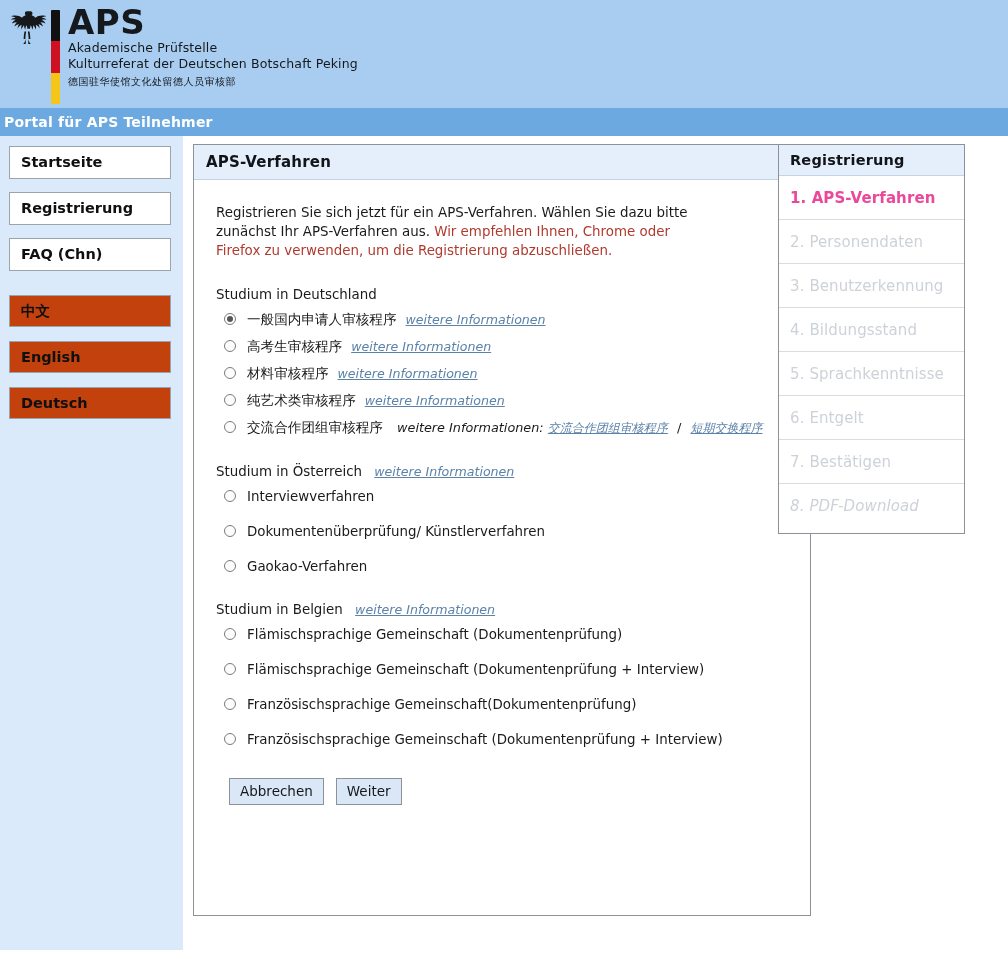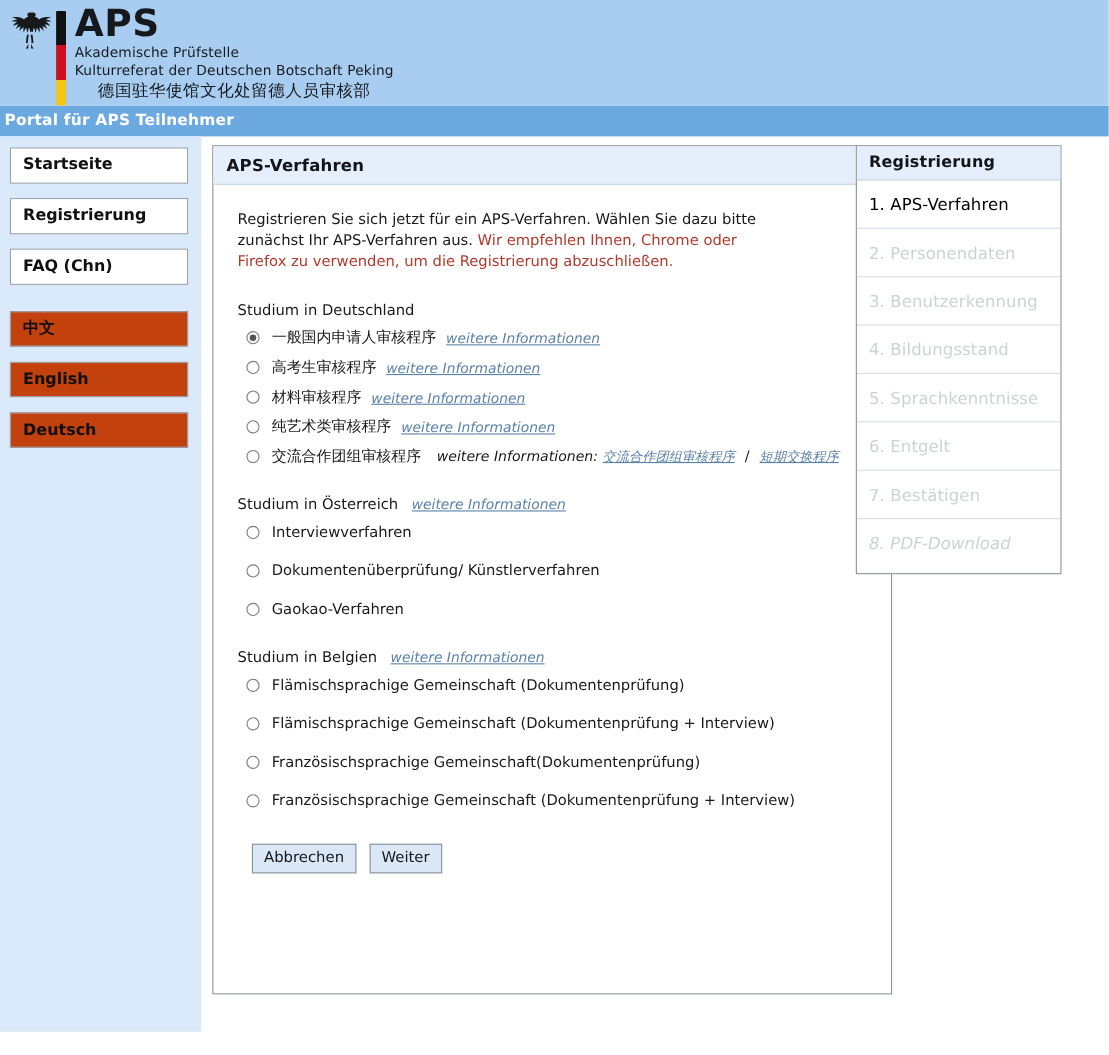--- a/index.html
+++ b/index.html
@@ -14,21 +14,21 @@
     font-family: "DejaVu Sans", "Liberation Sans", sans-serif;
     font-size: 13px;
     color: #1a1a1a;
     overflow: hidden;
     position: relative;
   }
 
   
   #masthead {
     position: relative;
-    height: 96px;
+    height: 108px;
     background: #a8cdf0;
     overflow: hidden;
   }
   #emblem-wrap {
     position: absolute;
     left: 4px;
     top: 6px;
     width: 62px;
     height: 98px;
   }
@@ -63,25 +63,24 @@
     line-height: 36px;
     color: #15181c;
   }
   .brand-sub {
     font-size: 12.5px;
     line-height: 16px;
     color: #15181c;
     letter-spacing: 0.15px;
   }
   .brand-cn {
-    font-size: 15px;
+    font-size: 10px;
     line-height: 20px;
     color: #15181c;
     letter-spacing: 0.5px;
-    text-align: center;
   }
 
   
   #portalbar {
     height: 28px;
     background: #6ca9e0;
     color: #ffffff;
     font-weight: bold;
     font-size: 14px;
     line-height: 28px;
@@ -258,22 +257,22 @@
     padding: 7px 0 7px 11px;
   }
   .step {
     font-size: 15px;
     color: #cdd2d8;
     padding: 13px 0 12px 11px;
     border-bottom: 1px solid #d9dde2;
     letter-spacing: 0.1px;
   }
   .step.active {
-    color: #000000;
-    font-weight: normal;
+    color: #ec4899;
+    font-weight: bold;
   }
   .step:last-child { border-bottom: none; font-style: italic; }
 </style>
 </head>
 <body>
 
 <div id="masthead">
   <div id="emblem-wrap">
     <svg id="eagle" viewBox="0 0 100 100">
       <g fill="#17181a">

